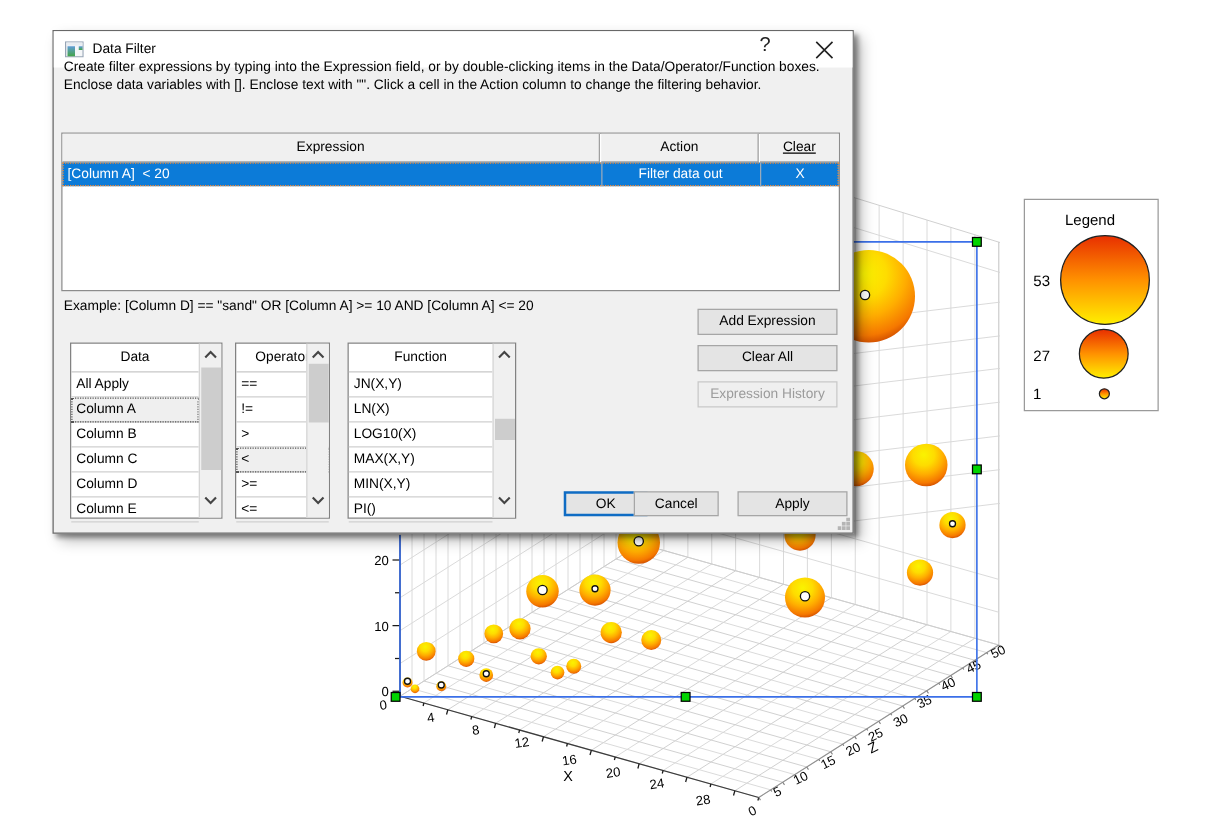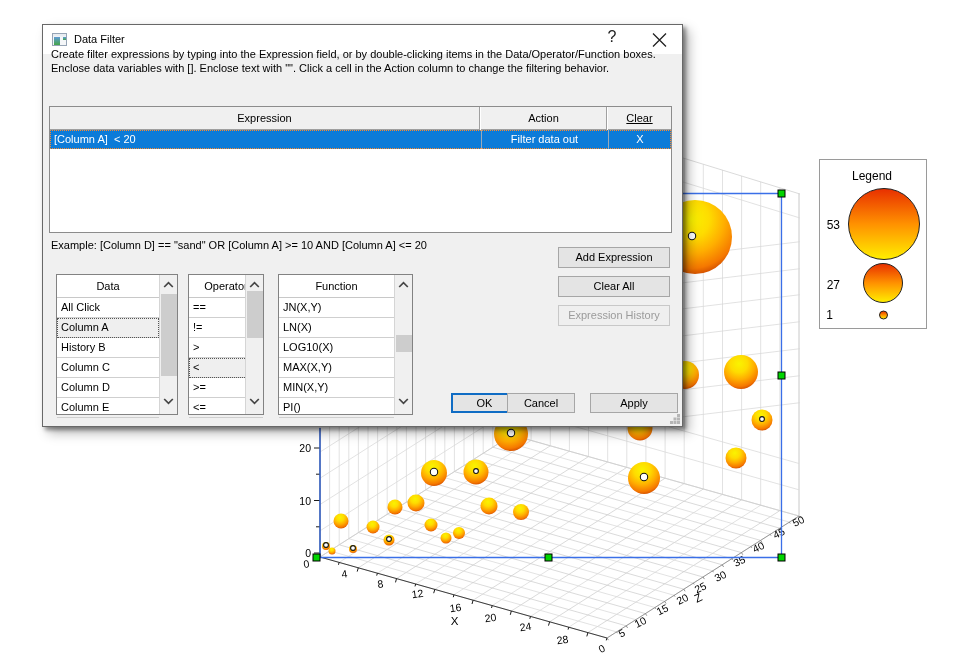--- a/index.html
+++ b/index.html
@@ -304,23 +304,23 @@
     <div class="sc" style="left:558px;width:63px;text-align:center;border-left:1px solid #9ab;">X</div>
   </div>
  </div>
  <div id="example">Example: [Column D] == "sand" OR [Column A] &gt;= 10 AND [Column A] &lt;= 20</div>
  <div class="btn" style="left:515px;top:222px;">Add Expression</div>
  <div class="btn" style="left:515px;top:251px;">Clear All</div>
  <div class="btn" id="bdis" style="left:515px;top:280px;">Expression History</div>
  <div class="lb" style="left:13px;width:122px;">
         <div style="margin-right:18px;">
           <div class="lbh">Data</div>
-          <div class="li">All Click</div>
+          <div class="li">All Apply</div>
           <div class="li lisel">Column A</div>
-          <div class="li">History B</div>
+          <div class="li">Column B</div>
           <div class="li">Column C</div>
           <div class="li">Column D</div>
           <div class="li">Column E</div>
         </div>
         <div class="sb">
           <div class="sa" style="top:3px;"><svg width="11" height="8">
               <path d="M1.2 6 L5.5 1.6 L9.8 6" fill="none" stroke="#454545" stroke-width="1.7"></path>
             </svg></div>
           <div class="sthumb" style="top:19px;height:82px;"></div>
           <div class="sa" style="bottom:3px;"><svg width="11" height="8">

